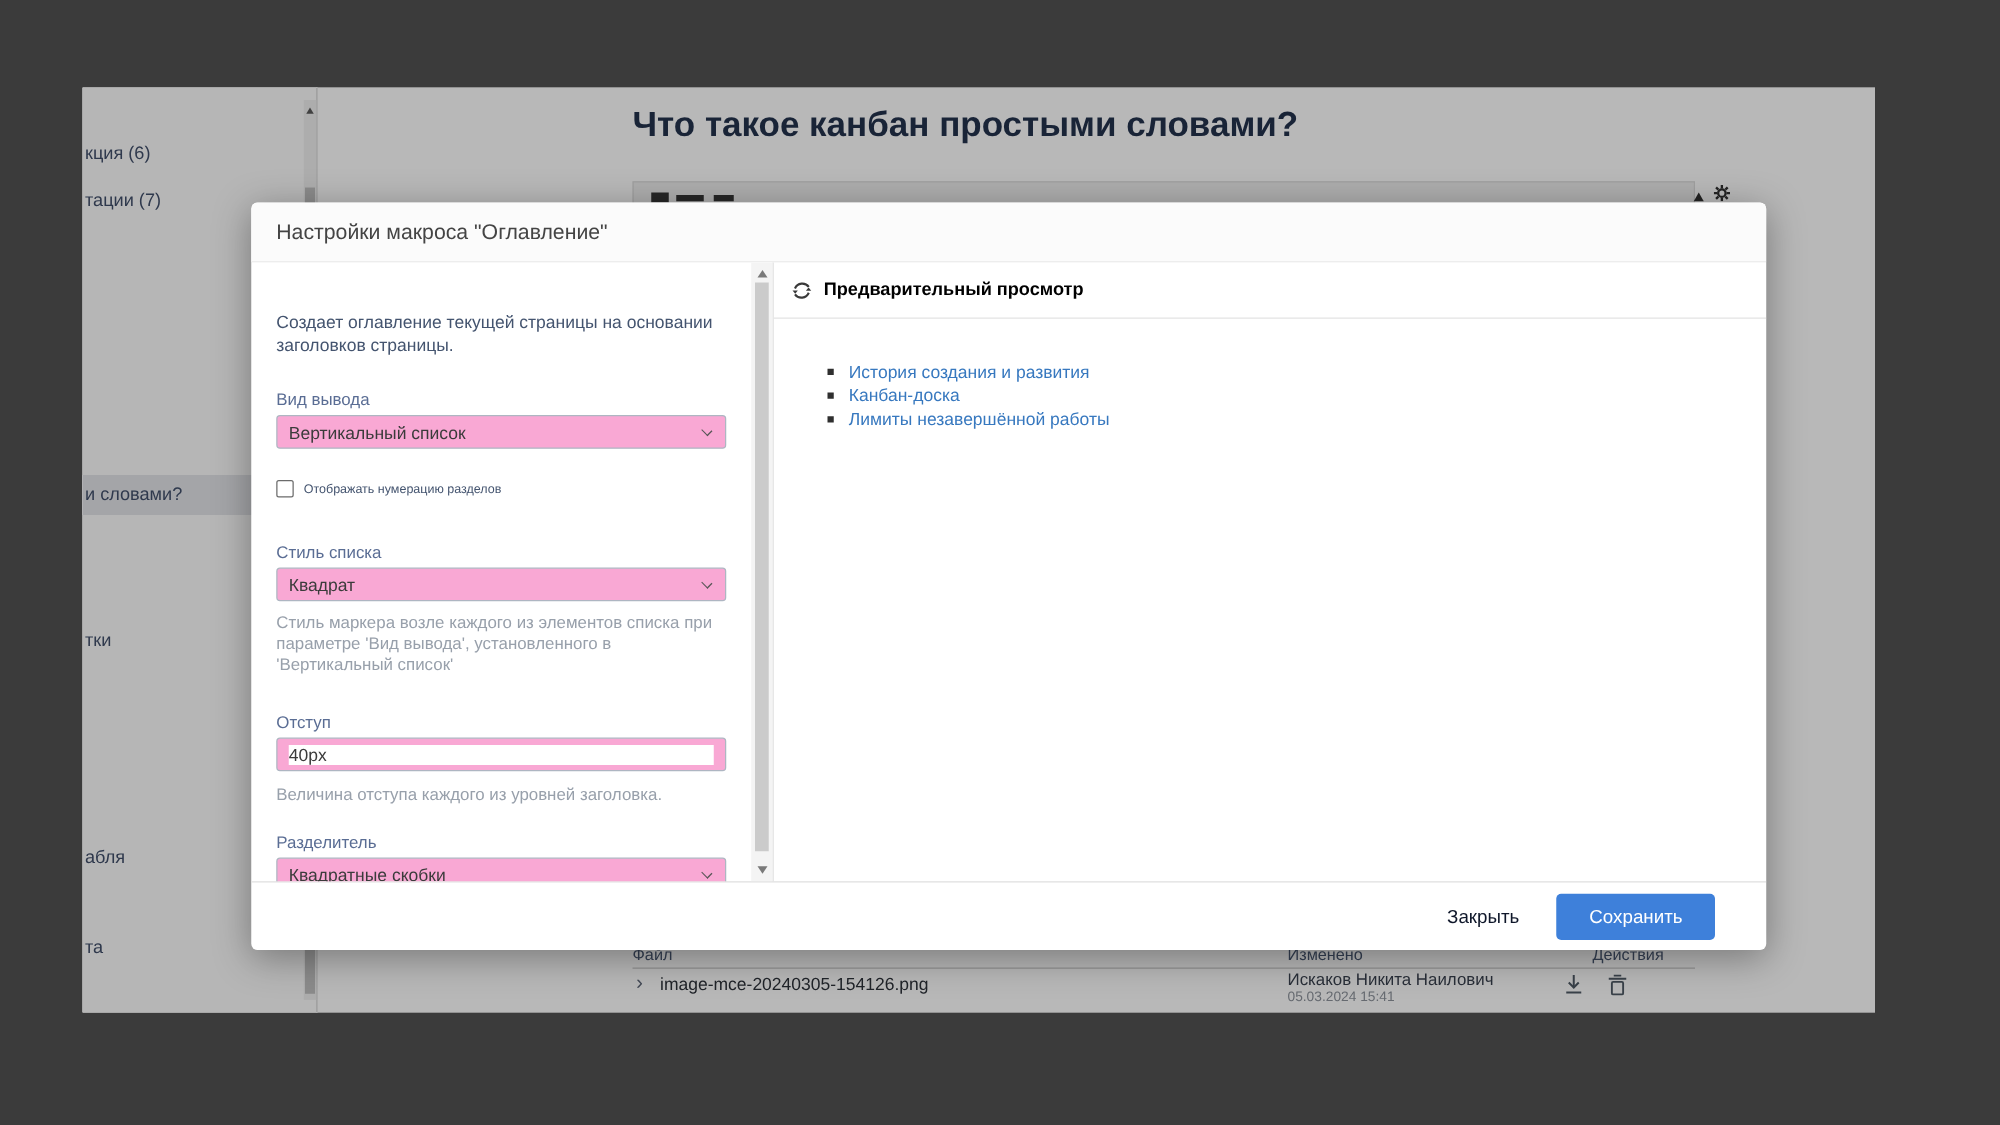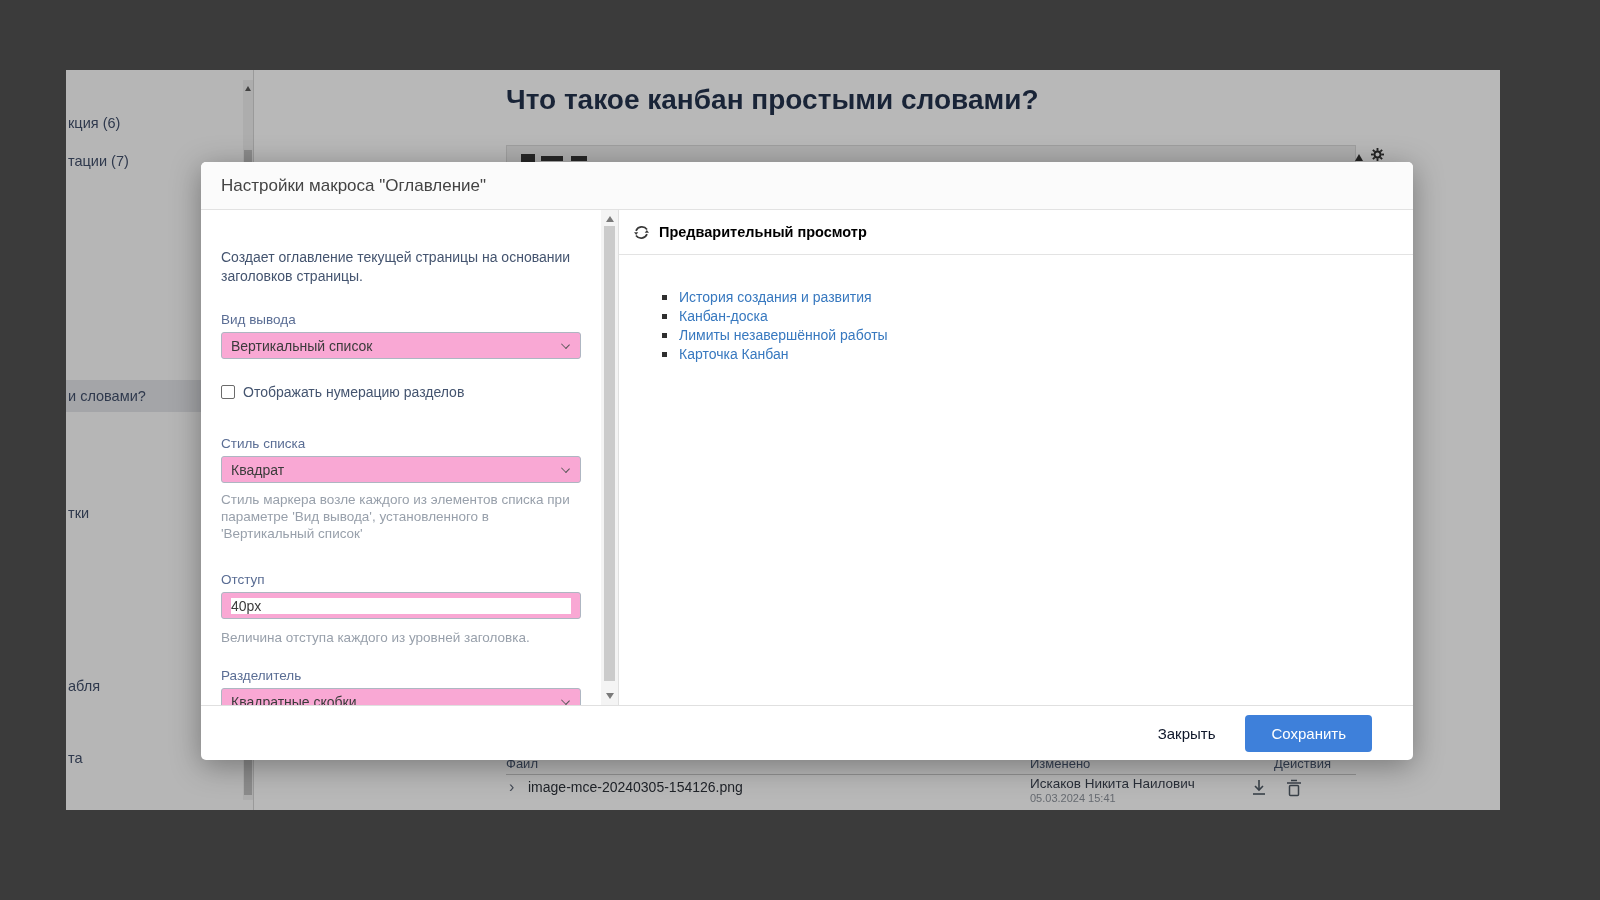--- a/index.html
+++ b/index.html
@@ -97,21 +97,21 @@
   .chev {
     position:absolute; right:11px; top:8px; width:7px; height:7px;
     border-right:1.6px solid #555; border-bottom:1.6px solid #555;
     transform:rotate(45deg) scale(1,0.8);
   }
   .check-row { margin-top:25px; display:flex; align-items:center; gap:8px; }
   .check-row input {
     width:14px; height:14px; margin:0; accent-color:#fff;
     appearance:none; border:1.4px solid #6b6b6b; border-radius:2px; background:#fff;
   }
-  .check-row span { font-size:14px; color:#44546f; }
+  .check-row span { font-size:10px; color:#44546f; }
   .help { margin-top:8px; font-size:13.5px; line-height:17px; color:#98a0ab; width:360px; }
 
   .preview-pane { flex:1 1 auto; border-left:1px solid #e0e0e0; display:flex; flex-direction:column; }
   .preview-head {
     height:45px; flex:0 0 45px; border-bottom:1px solid #e3e3e3;
     display:flex; align-items:center; gap:9px; padding-left:14px;
   }
   .preview-head b { font-size:14.5px; color:#000000; }
   .refresh-btn { width:17px; height:17px; cursor:pointer; display:flex; }
   .toc-list { list-style:none; margin-top:33px; padding-left:43px; }
@@ -254,21 +254,20 @@
           </g>
           <polygon points="1.2,9.8 6.2,9.8 3.7,13" fill="#3a3a3a"></polygon>
           <polygon points="13.8,10.2 18.8,10.2 16.3,7" fill="#3a3a3a"></polygon>
         </svg>
         <b>Предварительный просмотр</b>
       </div>
       <ul class="toc-list">
         <li>История создания и развития</li>
         <li>Канбан-доска</li>
         <li>Лимиты незавершённой работы</li>
-        <li>Карточка Канбан</li>
       </ul>
     </div>
   </div>
 
   <div class="modal-footer">
     <button class="btn-close">Закрыть</button>
     <button class="btn-save">Сохранить</button>
   </div>
 </div>
 

